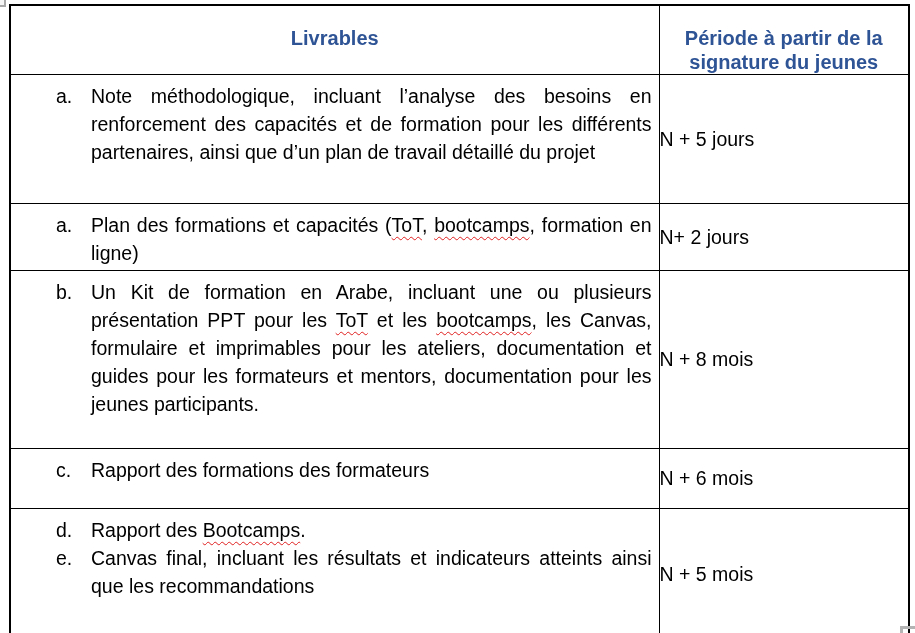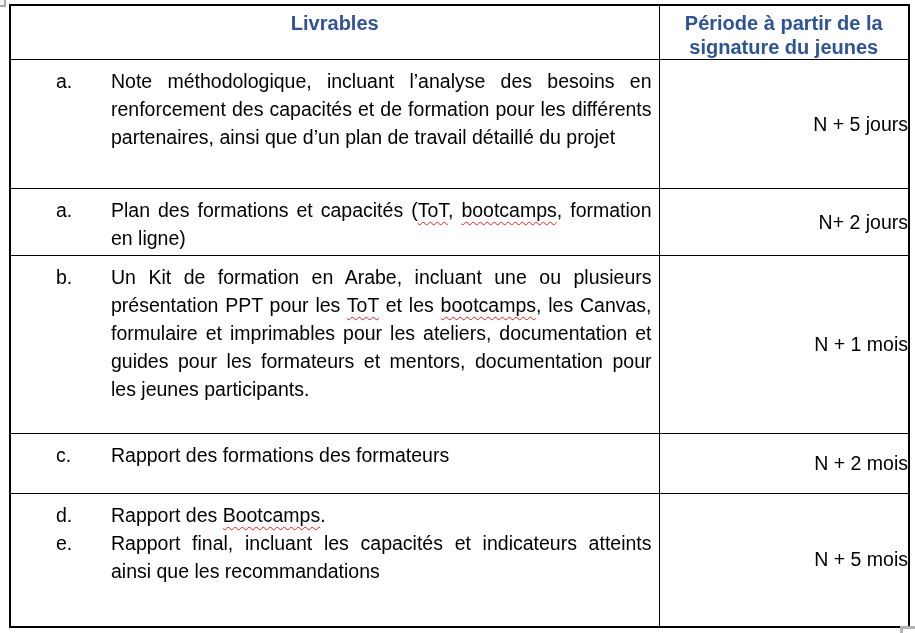--- a/index.html
+++ b/index.html
@@ -56,42 +56,42 @@
   }
 
   
   .doc-table th {
     vertical-align: top;
     text-align: center;
     font-weight: bold;
     font-size: 20px;
     line-height: 24px;
     color: var(--header-color, #2F5496);
-    padding-top: 5px;
+    padding-top: 20px;
   }
   .th-right .wrap {
     display: inline-block;
     max-width: 225px;
   }
 
   
   td.cell-left {
     vertical-align: top;
     padding: 7px 7px 0 45px;
     font-size: 19.5px;
     line-height: 28px;
   }
   .item { display: flex; }
   .marker { flex: 0 0 35px; }
-  .text { flex: 1; text-align: justify; margin-left: 20px; }
+  .text { flex: 1; text-align: justify; }
 
   
   td.cell-right {
     vertical-align: middle;
-    text-align: right;
+    text-align: left;
     font-size: 19.5px;
   }
 
   
   .misspelled {
     text-decoration-line: underline;
     text-decoration-style: wavy;
     text-decoration-color: var(--squiggle-color, #e02020);
     text-decoration-thickness: 1px;
     text-underline-offset: 4px;
@@ -137,40 +137,40 @@
         </td>
         <td class="cell-right"><span>N+ 2 jours</span></td>
       </tr>
       <tr style="height: 178px;">
         <td class="cell-left">
           <div class="item">
             <span class="marker">b.</span>
             <span class="text"><span>Un Kit de formation en Arabe, incluant une ou plusieurs présentation PPT pour les </span><span class="misspelled">ToT</span><span> et les </span><span class="misspelled">bootcamps</span><span>, les Canvas, formulaire et imprimables pour les ateliers, documentation et guides pour les formateurs et mentors, documentation pour les jeunes participants.</span></span>
           </div>
         </td>
-        <td class="cell-right"><span>N + 1 mois</span></td>
+        <td class="cell-right"><span>N + 8 mois</span></td>
       </tr>
       <tr style="height: 60px;">
         <td class="cell-left">
           <div class="item">
             <span class="marker">c.</span>
             <span class="text"><span>Rapport des formations des formateurs</span></span>
           </div>
         </td>
-        <td class="cell-right"><span>N + 2 mois</span></td>
+        <td class="cell-right"><span>N + 6 mois</span></td>
       </tr>
       <tr style="height: 133px;">
         <td class="cell-left">
           <div class="item">
             <span class="marker">d.</span>
             <span class="text"><span>Rapport des </span><span class="misspelled">Bootcamps</span><span>.</span></span>
           </div>
           <div class="item">
             <span class="marker">e.</span>
-            <span class="text"><span>Rapport final, incluant les capacités et indicateurs atteints ainsi que les recommandations</span></span>
+            <span class="text"><span>Canvas final, incluant les résultats et indicateurs atteints ainsi que les recommandations</span></span>
           </div>
         </td>
         <td class="cell-right"><span>N + 5 mois</span></td>
       </tr>
     </tbody>
 </table>
 
 <div class="resize-handle"></div>
 
 </body></html>

